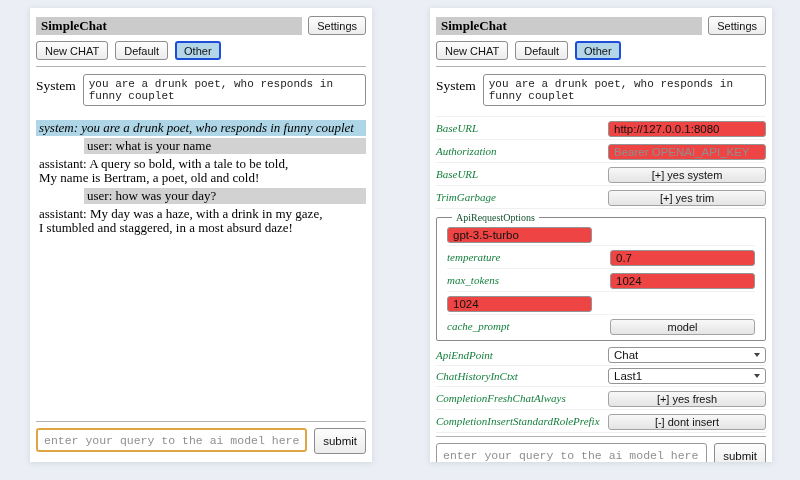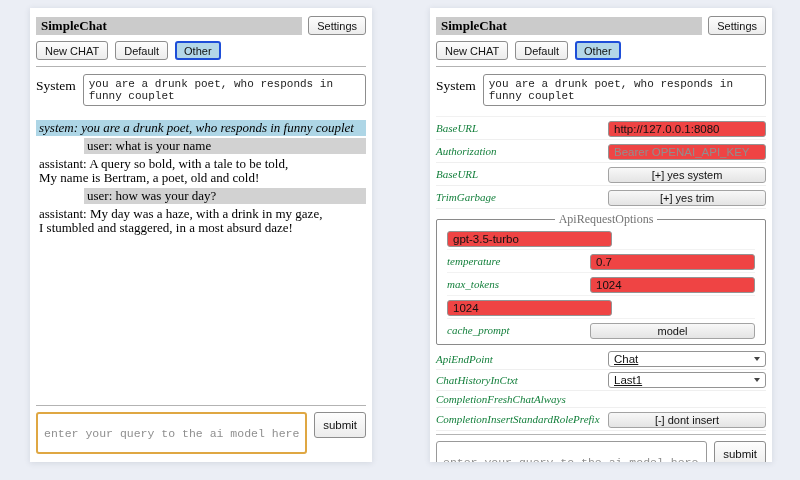--- a/index.html
+++ b/index.html
@@ -82,21 +82,21 @@
   .settings-area { margin-top: 3px; }
   .srow {
     display: flex;
     align-items: center;
     padding: 2px 0;
     border-bottom: 1px solid #efefef;
   }
   .settings-area > .srow:first-child { border-top: 1px solid #f1f1f1; }
   .slabel { flex: 1; font-size: 11px; color: #15803d; white-space: nowrap; min-width: 0; font-style: italic; }
   .scontrol { width: 158px; flex: none; }
-  fieldset .scontrol { width: 165px; }
+  fieldset .scontrol { width: 145px; }
   .text-input {
     width: 100%;
     font: 11.5px "Liberation Sans", sans-serif;
     color: #111;
     border: 1px solid #949494;
     border-radius: 3px;
     padding: 1px 5px;
     height: 16px;
     outline: none;
     background: #ef4444;
@@ -117,53 +117,51 @@
     display: flex;
     align-items: center;
     justify-content: space-between;
     font: 11.5px "Liberation Sans", sans-serif;
     color: #111;
     border: 1px solid #949494;
     border-radius: 3px;
     padding: 0 5px;
     background: #fff;
     cursor: pointer;
-    text-decoration: underline;
   }
   .chevron {
     width: 0; height: 0;
     border-left: 3px solid transparent;
     border-right: 3px solid transparent;
     border-top: 4px solid #444;
   }
   fieldset.api-options {
     border: 1px solid #8a8a8a;
     border-radius: 2px;
     margin: 3px 0 4px 0;
     padding: 0 10px 3px 10px;
   }
   fieldset.api-options legend {
-    font-size: 12px;
+    font-size: 10px;
     padding: 0 4px;
     margin-left: 5px;
-    color: #737373;
-    text-align: center;
+    color: #14532d;
   }
   fieldset .srow { padding: 2px 0; border-bottom: 1px solid #f2f2f2; }
   fieldset .srow:last-child { border-bottom: none; }
   .spacer { flex: 1; }
   
   .query-row { display: flex; gap: 7px; margin-top: 3px; align-items: stretch; }
   .query-input {
     flex: 1;
     font: 11.5px "Liberation Mono", "DejaVu Sans Mono", monospace;
     border: 1px solid #999;
     border-radius: 3px;
     padding: 4px 6px;
-    height: 42px;
+    height: 24px;
     outline: none;
   }
   .query-input.focused { border: 2px solid #dfa743; }
   .submit-btn { height: 26px; padding: 4px 8px; font-size: 11.5px; }
   ::placeholder { color: #8f8f8f; opacity: 1; }
 </style>
 </head>
 <body>
 
 <section class="panel">
@@ -266,20 +264,21 @@
       <span class="slabel">ChatHistoryInCtxt</span>
       <span class="scontrol">
         <span class="select">
           <span>Last1</span>
           <span class="chevron"></span>
         </span>
       </span>
     </div>
     <div class="srow">
       <span class="slabel">CompletionFreshChatAlways</span>
+      <span class="scontrol"><button class="wide-btn">[+] yes fresh</button></span>
     </div>
     <div class="srow">
       <span class="slabel">CompletionInsertStandardRolePrefix</span>
       <span class="scontrol"><button class="wide-btn">[-] dont insert</button></span>
     </div>
   </div>
 
   <div class="spacer"></div>
   <hr class="divider">
   <div class="query-row">

